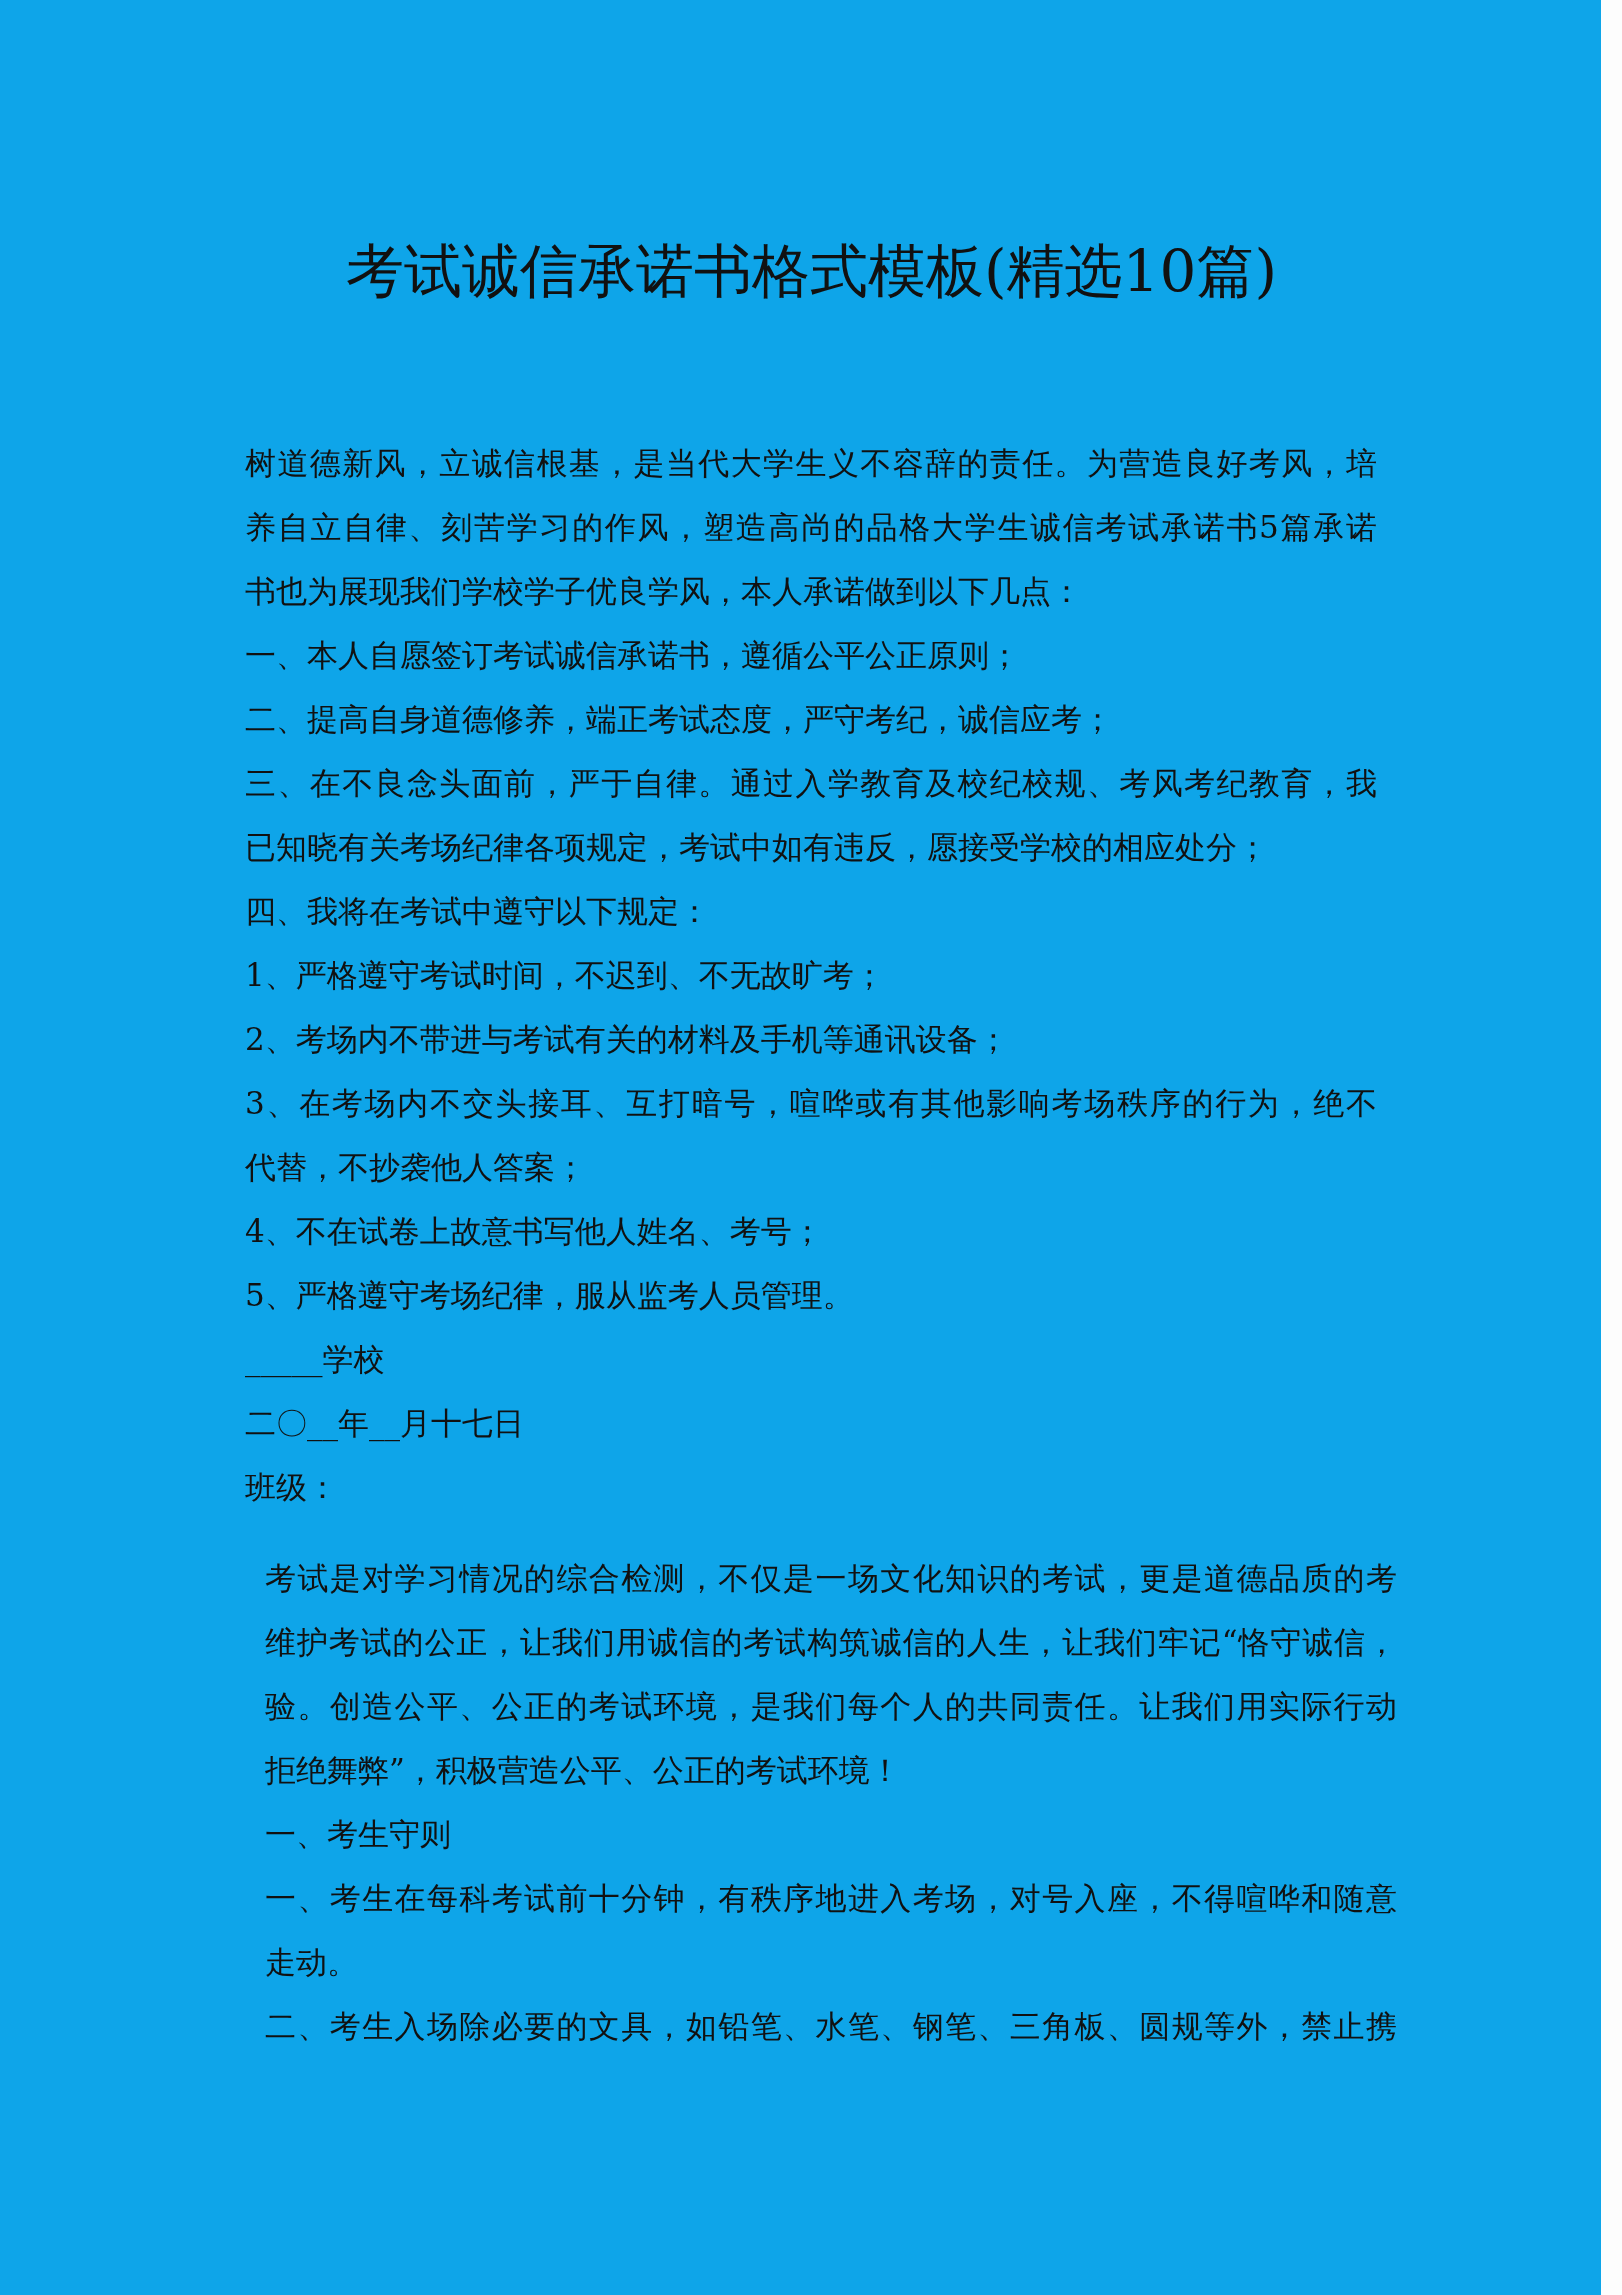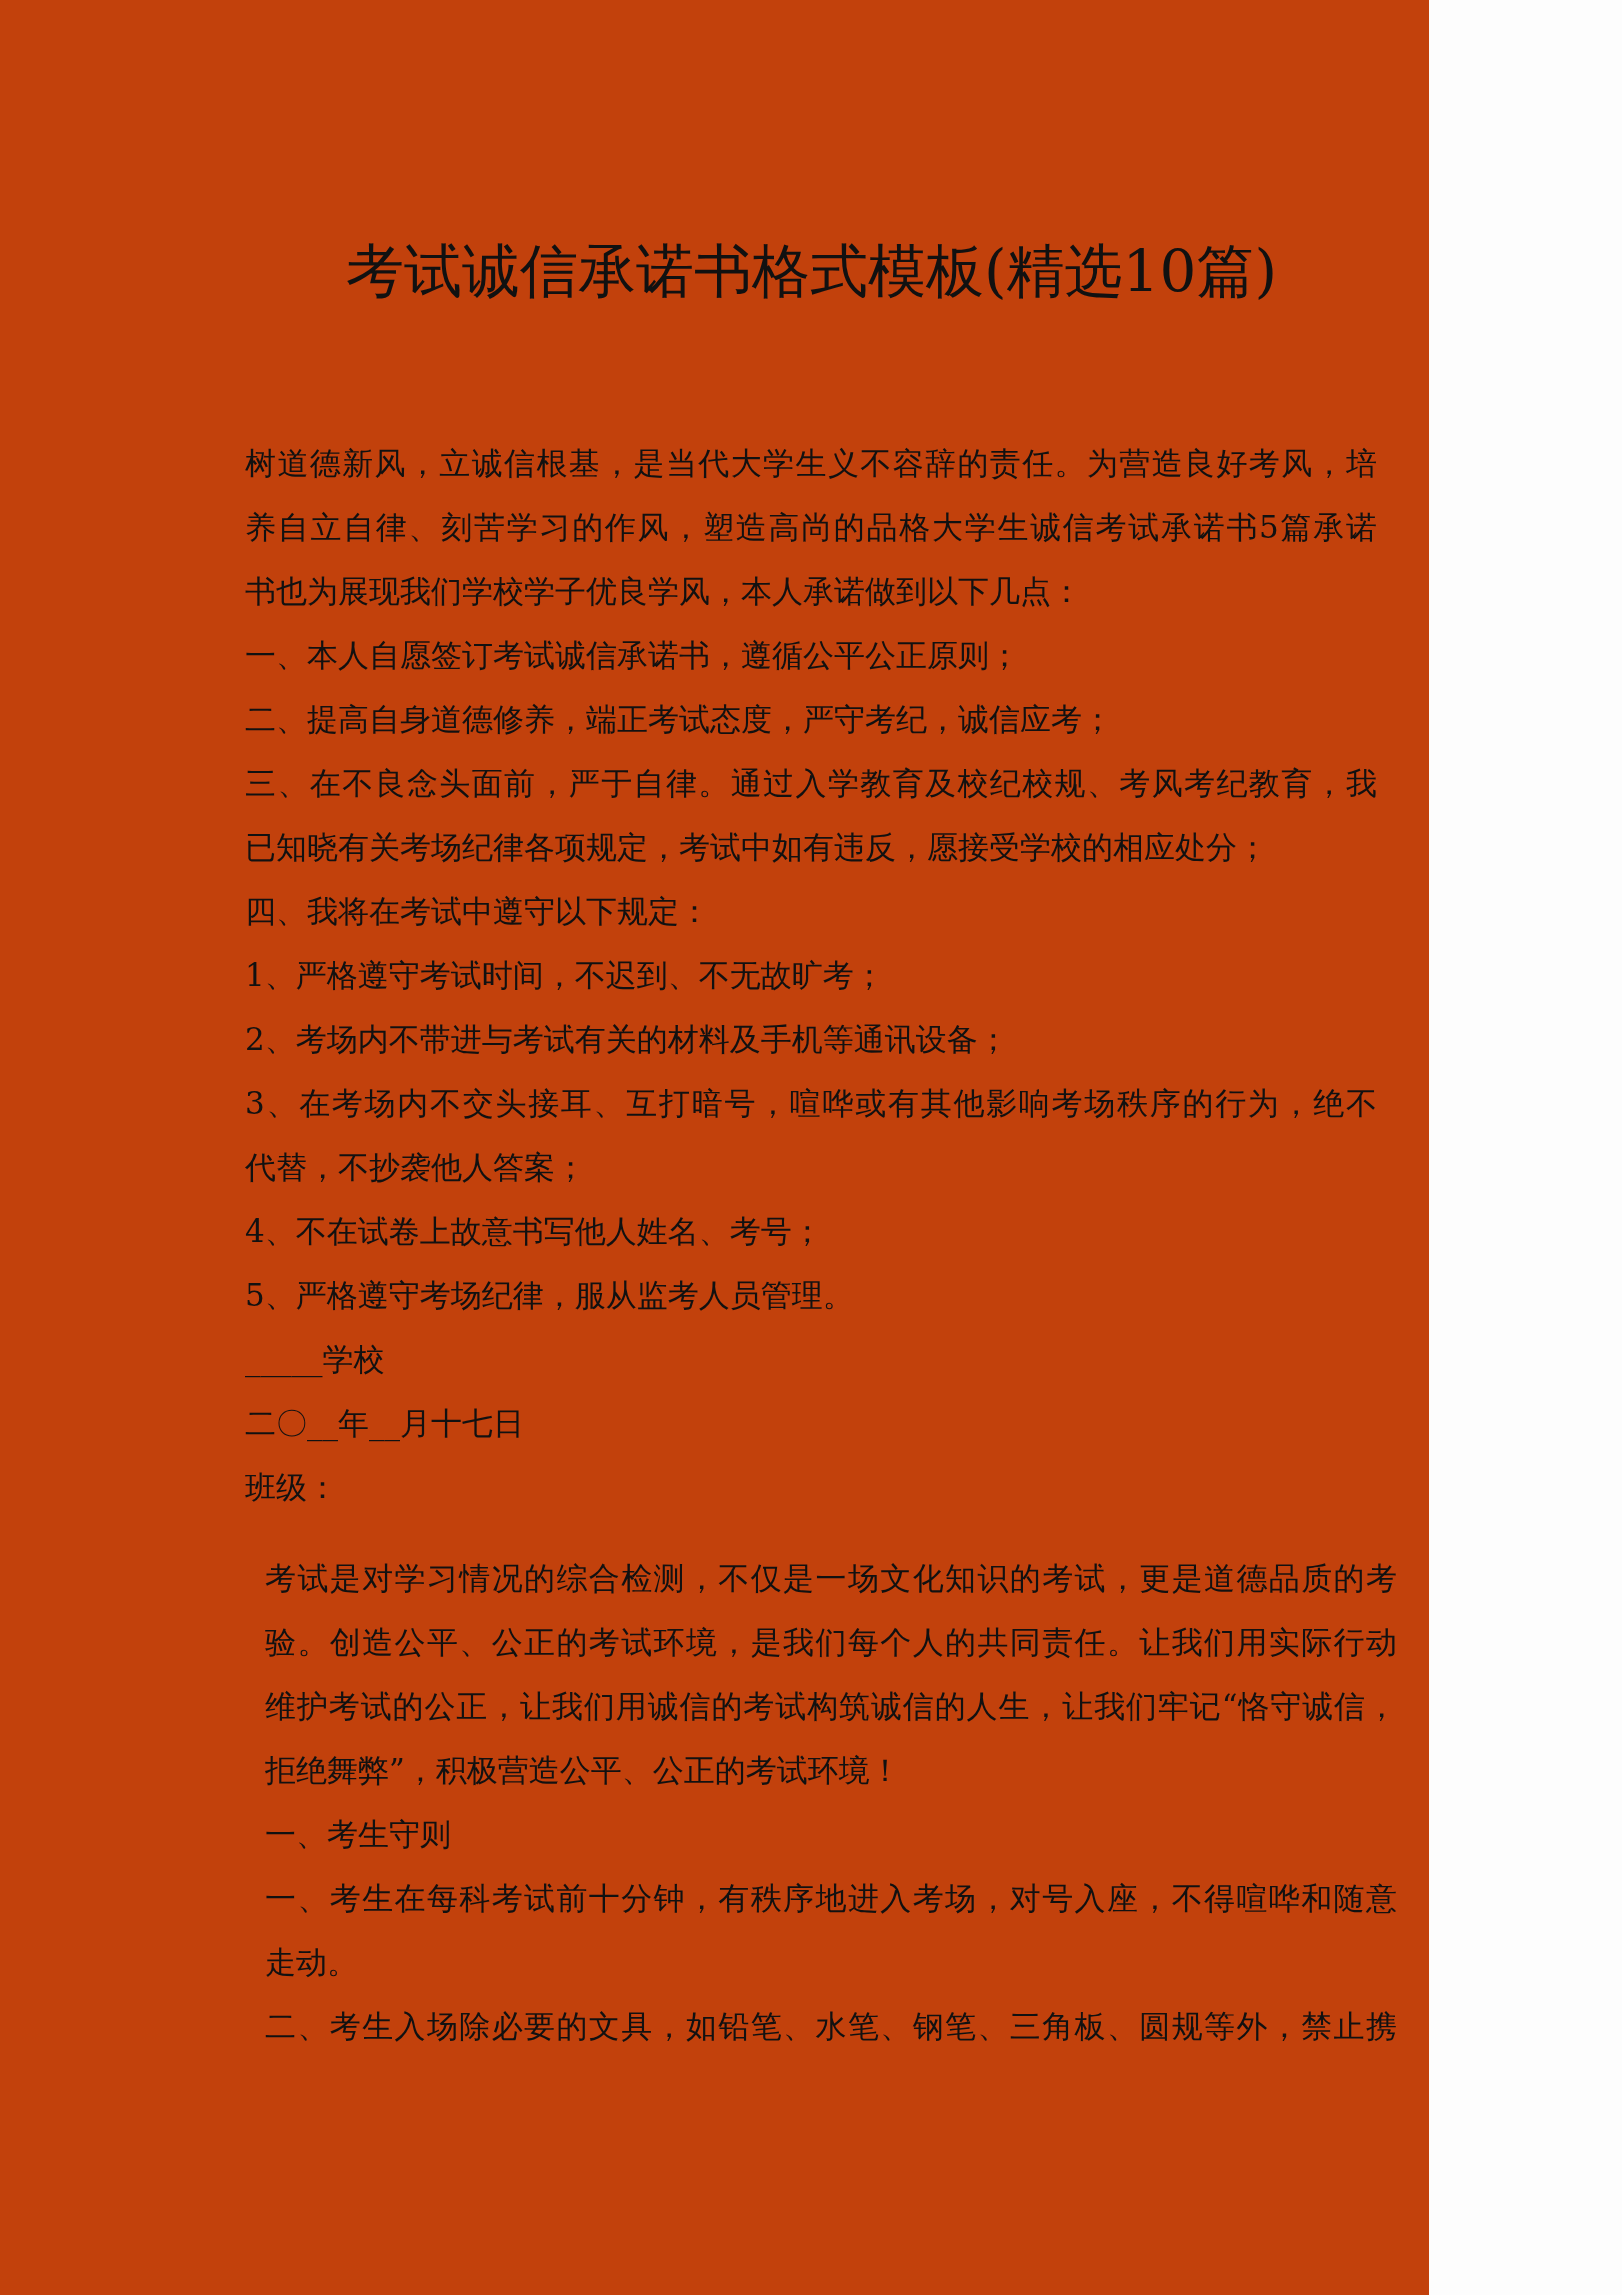--- a/index.html
+++ b/index.html
@@ -1,18 +1,18 @@
 <!DOCTYPE html>
 <html style="font-size:10.5px"><head>
 <meta charset="utf-8">
 <style>
   html, body { margin: 0; padding: 0; background: #fdfdfd; }
   body { width: 1623px; height: 2295px; position: relative; overflow: hidden;
          font-family: "DejaVu Serif", "Liberation Serif", serif; color: #111; }
-  .page { position: absolute; left: 0; top: 0; width: 1429px; height: 2295px; background: #c2410c; }
+  .page { position: absolute; left: 0; top: 0; width: 1601px; height: 2295px; background: #0ea5e9; }
   .title { position: absolute; left: 0; top: 193px; width: 1623px; text-align: center;
            font-size: 58px; line-height: 79px; letter-spacing: 0px; font-weight: normal; }
   .body { position: absolute; left: 245px; width: 1132px; font-size: 31px; line-height: 64px;
           text-align: justify; text-justify: inter-character; }
   .line { white-space: nowrap; height: 64px; }
   .justify { text-align: justify; text-align-last: justify; }
 </style>
 </head>
 <body>
 
@@ -34,22 +34,22 @@
       <div class="line">代替，不抄袭他人答案；</div>
       <div class="line">4、不在试卷上故意书写他人姓名、考号；</div>
       <div class="line">5、严格遵守考场纪律，服从监考人员管理。</div>
       <div class="line">_____学校</div>
       <div class="line">二〇__年__月十七日</div>
       <div class="line">班级：</div>
     </div>
 
   <div class="body" id="section2" style="top:1546px;margin-left:20px;">
       <div class="line justify">考试是对学习情况的综合检测，不仅是一场文化知识的考试，更是道德品质的考</div>
+      <div class="line justify">维护考试的公正，让我们用诚信的考试构筑诚信的人生，让我们牢记“恪守诚信，</div>
       <div class="line justify">验。创造公平、公正的考试环境，是我们每个人的共同责任。让我们用实际行动</div>
-      <div class="line justify">维护考试的公正，让我们用诚信的考试构筑诚信的人生，让我们牢记“恪守诚信，</div>
       <div class="line">拒绝舞弊”，积极营造公平、公正的考试环境！</div>
       <div class="line">一、考生守则</div>
       <div class="line justify">一、考生在每科考试前十分钟，有秩序地进入考场，对号入座，不得喧哗和随意</div>
       <div class="line">走动。</div>
       <div class="line justify">二、考生入场除必要的文具，如铅笔、水笔、钢笔、三角板、圆规等外，禁止携</div>
     </div>
 </div>
 
 
 </body></html>

